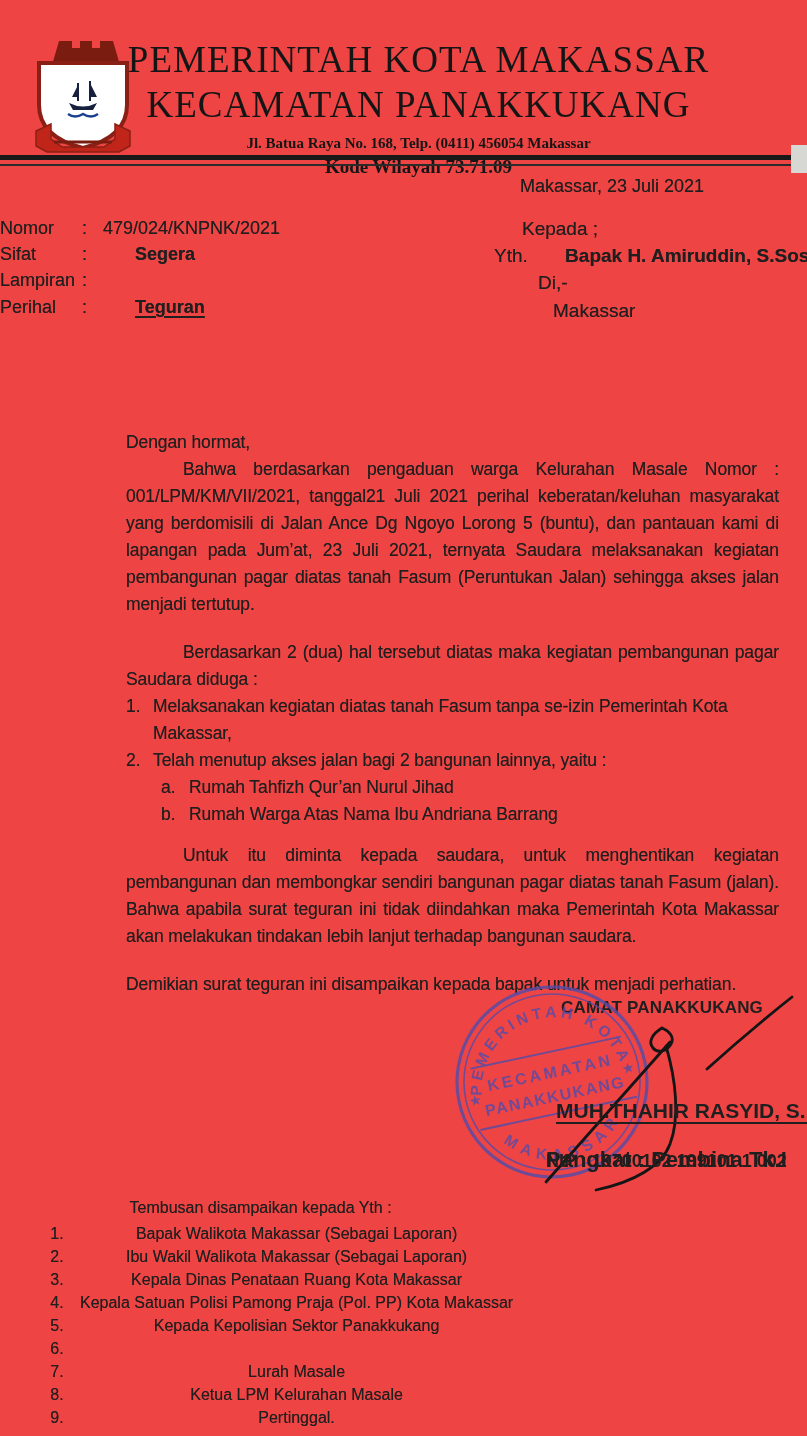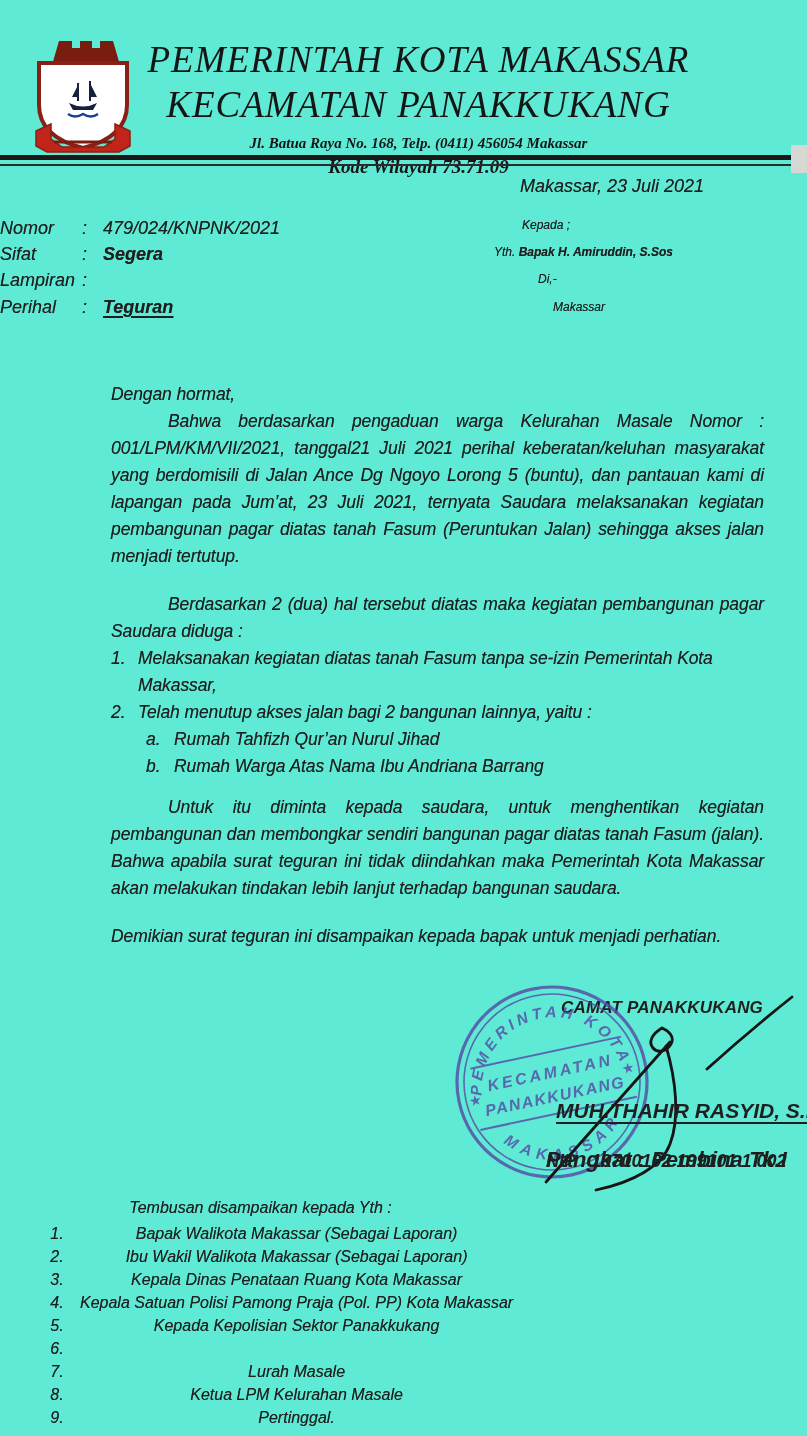--- a/index.html
+++ b/index.html
@@ -1,46 +1,45 @@
 <!DOCTYPE html>
 <html><head>
 <meta charset="utf-8">
 <style>
   html,body{margin:0;padding:0;background:#e8e8e6;}
   .page{
     position:relative;width:807px;height:1436px;margin:0 auto;
-    background:#5eead4;overflow:hidden;
+    background:#ef4444;overflow:hidden;
     font-family:"Liberation Sans","DejaVu Sans",sans-serif;
     color:#1f1f1f;
-    font-style:italic;
   }
   .soft{text-shadow:0 0 .5px rgba(20,20,20,.6);}
   
   .logo{position:absolute;left:28px;top:34px;width:110px;height:120px;}
   .head-text{position:absolute;left:30px;right:0;top:38px;text-align:center;
     font-family:"Liberation Serif","DejaVu Serif",serif;color:#151515;}
   .head-line1{font-size:37px;letter-spacing:1px;line-height:44px;}
   .head-line2{font-size:37px;letter-spacing:1px;line-height:46px;}
   .head-addr{font-size:15px;font-weight:700;line-height:24px;margin-top:3px;}
   .head-kode{font-size:19px;font-weight:700;line-height:23px;}
   .rule-thick{position:absolute;left:0;right:13px;top:155px;height:5px;background:#191919;}
   .rule-thin{position:absolute;left:0;right:13px;top:164px;height:2px;background:#2b2b2b;}
   .scan-corner{position:absolute;right:0;top:145px;width:16px;height:28px;background:#d7d7d4;}
   
   .date{position:absolute;left:520px;top:176px;font-size:18px;text-align:right;}
   .meta-row{position:absolute;left:0;font-size:18px;}
   .meta-label{position:absolute;left:0;width:78px;}
   .meta-colon{position:absolute;left:82px;}
   .meta-value{position:absolute;left:103px;white-space:nowrap;}
-  .bold{font-weight:700;}
+  .bold{font-weight:700;margin-left:32px;}
   .und{text-decoration:underline;text-decoration-thickness:2px;text-underline-offset:3px;}
-  .rcpt{position:absolute;font-size:12px;white-space:nowrap;}
-  
-  .para{position:absolute;left:111px;width:653px;font-size:17.5px;line-height:27px;
-    letter-spacing:-0.1px;text-align:justify;}
+  .rcpt{position:absolute;font-size:19px;white-space:nowrap;}
+  
+  .para{position:absolute;left:126px;width:653px;font-size:17.5px;line-height:27px;
+    letter-spacing:-0.1px;text-align:justify;margin-top:48px;}
   .indent{text-indent:57px;}
   .noj{text-align:left;}
   .li-row{display:flex;}
   .li-num{flex:0 0 27px;}
   .li-text{flex:1 1 auto;}
   .sub{margin-left:35px;}
   .sub .li-num{flex:0 0 28px;}
   
   .sig-title{position:absolute;left:561px;top:998px;font-size:17px;font-weight:700;letter-spacing:.2px;}
   .stamp{position:absolute;left:447px;top:977px;width:210px;height:210px;

